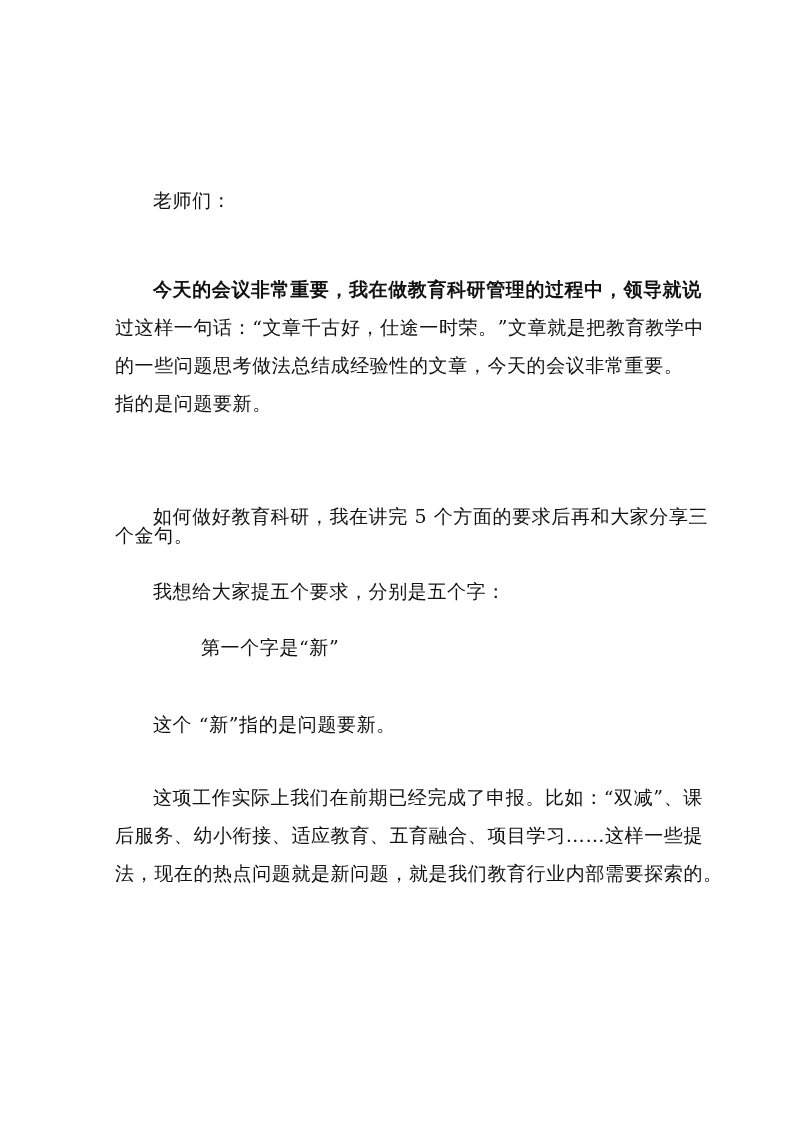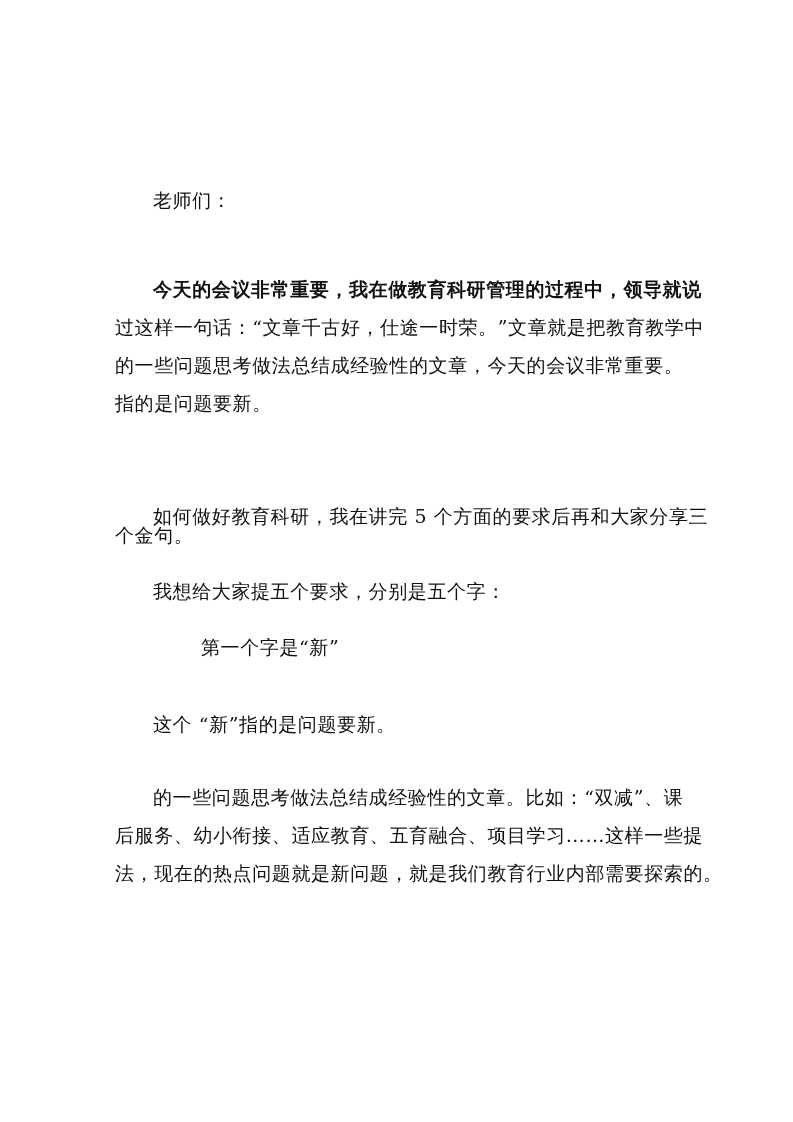--- a/index.html
+++ b/index.html
@@ -40,17 +40,17 @@
 
   <div>
     <div class="line indent" style="top:635px;margin-left:48px;">第一个字是“新”</div>
   </div>
 
   <div>
     <div class="line indent" style="top:691px;margin-top:21px;">这个 “新”指的是问题要新。</div>
   </div>
 
   <div>
-    <div class="line indent" style="top:785px;">的一些问题思考做法总结成经验性的文章。比如：“双减”、课</div>
+    <div class="line indent" style="top:785px;">这项工作实际上我们在前期已经完成了申报。比如：“双减”、课</div>
     <div class="line" style="top:823px;">后服务、幼小衔接、适应教育、五育融合、项目学习……这样一些提</div>
     <div class="line" style="top:861px;">法，现在的热点问题就是新问题，就是我们教育行业内部需要探索的。</div>
   </div>
 </div>
 
 </body></html>

